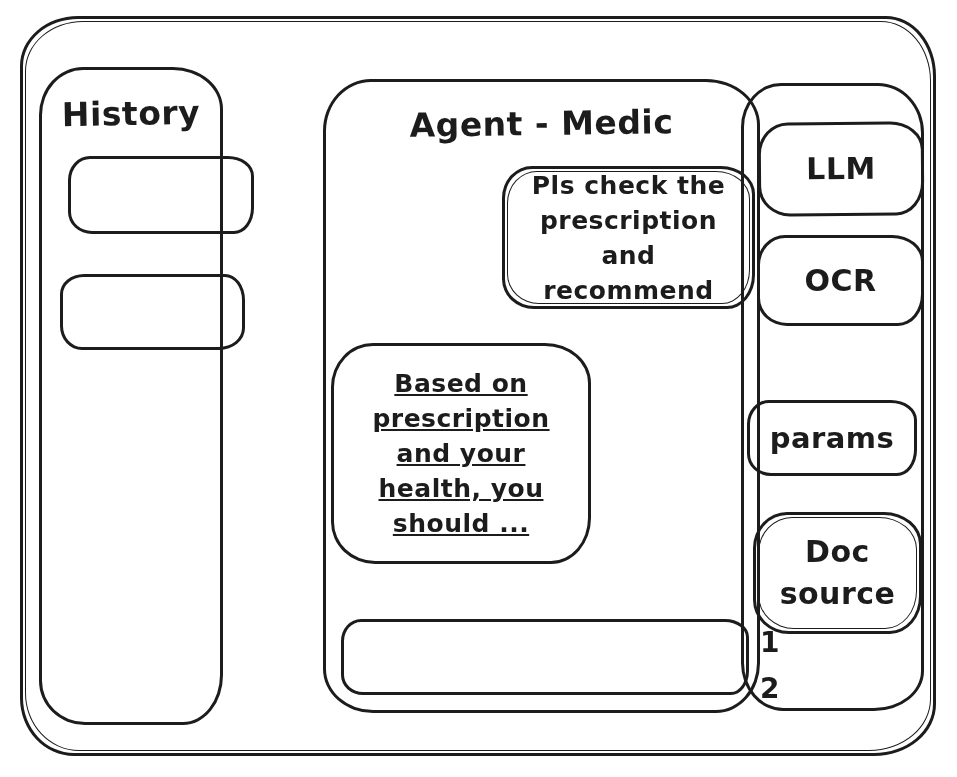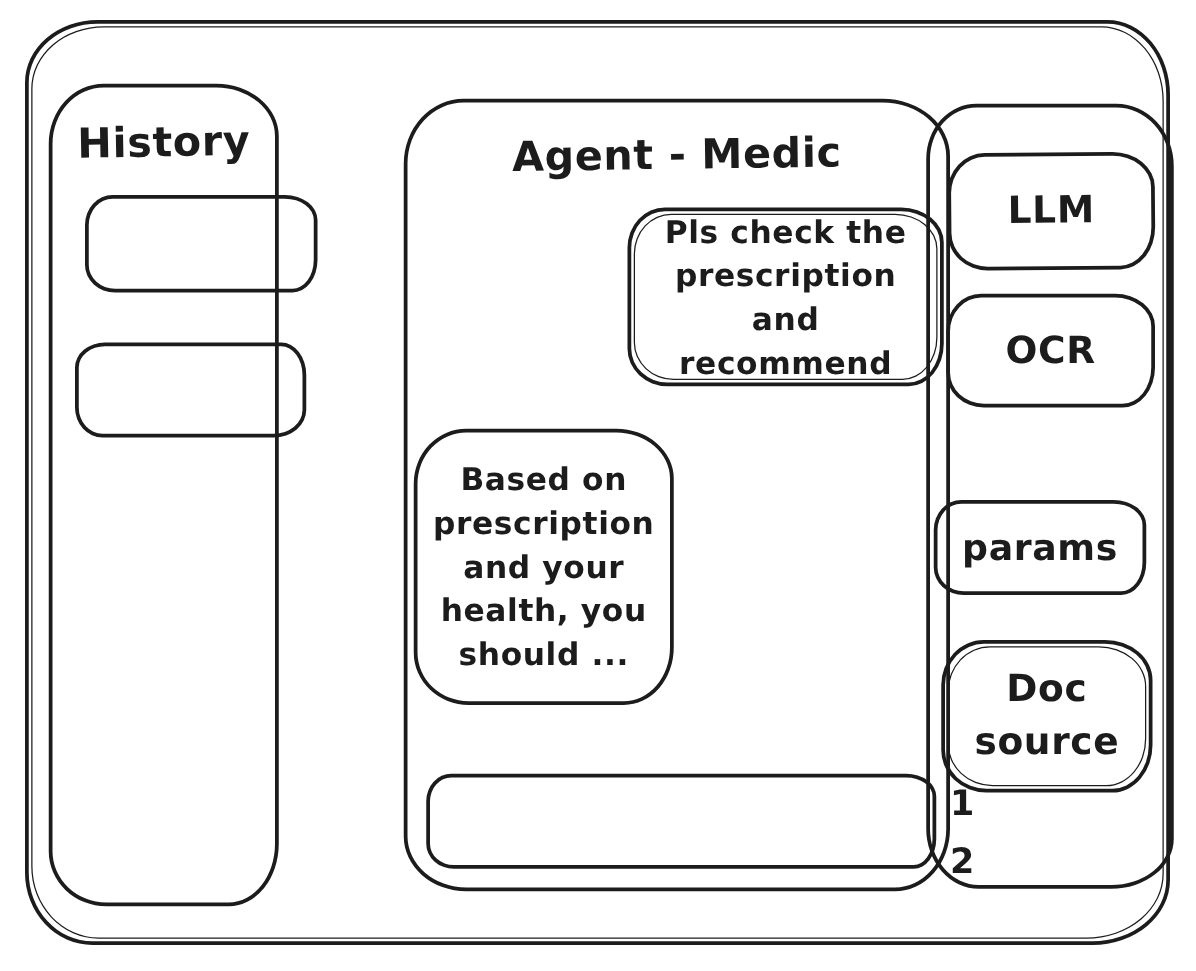--- a/index.html
+++ b/index.html
@@ -71,34 +71,35 @@
     position:absolute;border:3px solid var(--ink);
     display:flex;align-items:center;justify-content:center;
     text-align:center;font-size:25px;line-height:35px;
   }
   .bubble-user{
     left:176px;top:84px;width:253px;height:143px;
     padding:6px 14px;
     border-radius:30px 34px 28px 32px / 32px 28px 34px 30px;
   }
   .bubble-agent{
-    left:5px;top:261px;width:208px;height:221px;
+    left:5px;top:261px;width:260px;height:221px;
     padding:8px 12px;
     border-radius:42px 46px 40px 44px / 44px 40px 46px 42px;
+    text-decoration:underline;
   }
   .chat-input{
     position:absolute;left:15px;top:537px;width:408px;height:76px;
     border:3px solid var(--ink);background:transparent;
     border-radius:20px 24px 18px 22px / 22px 18px 24px 20px;
     font:inherit;font-size:24px;padding:0 20px;color:var(--ink);
     outline:none;
   }
   
   .panel-tools{
-    left:718px;top:64px;width:198px;height:628px;
+    left:718px;top:64px;width:183px;height:628px;
     border-radius:40px 46px 50px 42px / 44px 50px 40px 48px;
   }
   .tool-btn{
     position:absolute;border:3px solid var(--ink);
     display:flex;align-items:center;justify-content:center;
     text-align:center;font-size:30px;font-weight:700;
     background:transparent;color:var(--ink);
     font-family:inherit;letter-spacing:.5px;cursor:pointer;
     line-height:42px;
   }

